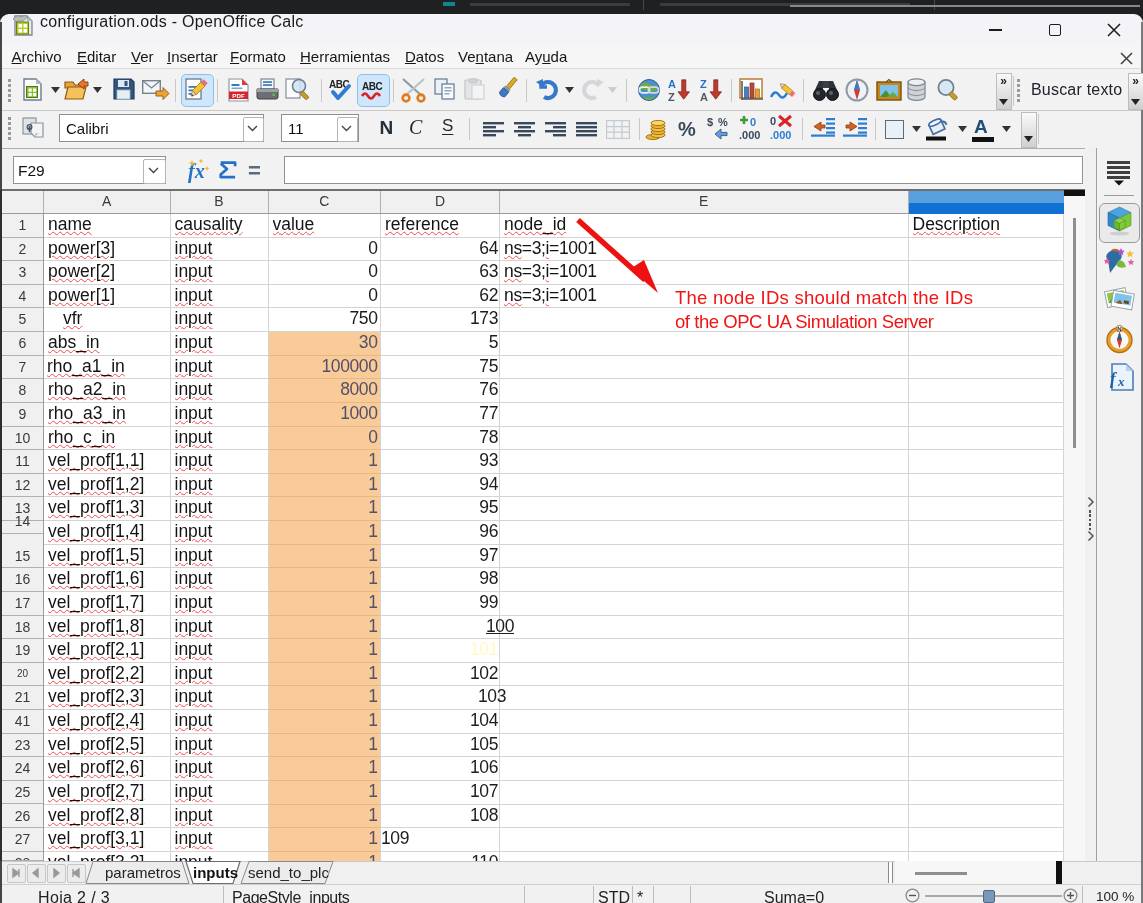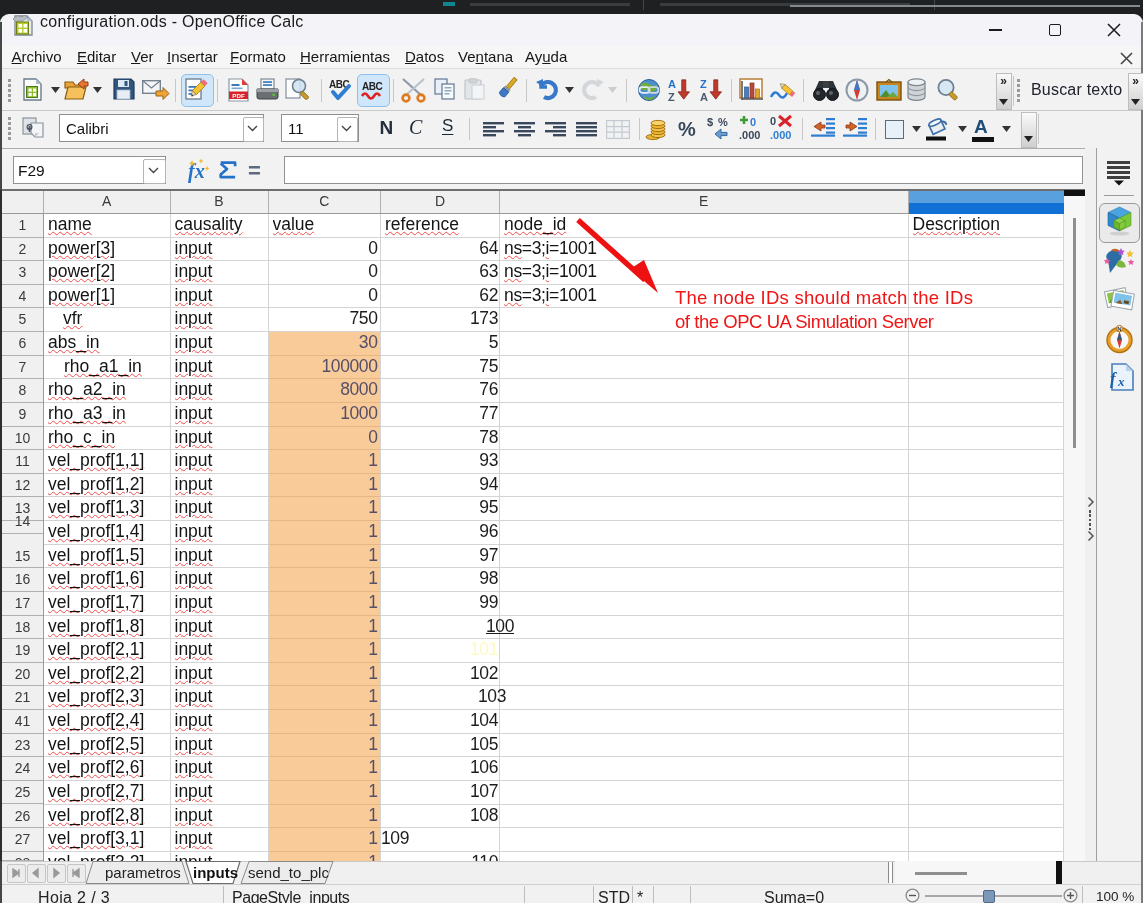--- a/index.html
+++ b/index.html
@@ -428,21 +428,21 @@
 <div class="abs" style="left:2px;top:426.58000000000004px;width:41px;height:23.62px;border-bottom:1px solid #b0b0b0;box-sizing:border-box;color:#3a3a3a;font-size:14px;text-align:center;line-height:22.62px;overflow:hidden;">10</div>
 <div class="abs" style="left:2px;top:450.20000000000005px;width:41px;height:23.62px;border-bottom:1px solid #b0b0b0;box-sizing:border-box;color:#3a3a3a;font-size:14px;text-align:center;line-height:22.62px;overflow:hidden;">11</div>
 <div class="abs" style="left:2px;top:473.82px;width:41px;height:23.62px;border-bottom:1px solid #b0b0b0;box-sizing:border-box;color:#3a3a3a;font-size:14px;text-align:center;line-height:22.62px;overflow:hidden;">12</div>
 <div class="abs" style="left:2px;top:497.44px;width:41px;height:23.62px;border-bottom:1px solid #b0b0b0;box-sizing:border-box;color:#3a3a3a;font-size:14px;text-align:center;line-height:22.62px;overflow:hidden;">13</div>
 <div class="abs" style="left:2px;top:510px;width:41px;height:23.62px;border-bottom:1px solid #b0b0b0;box-sizing:border-box;color:#3a3a3a;font-size:14px;text-align:center;line-height:22.62px;overflow:hidden;">14</div>
 <div class="abs" style="left:2px;top:544.6800000000001px;width:41px;height:23.62px;border-bottom:1px solid #b0b0b0;box-sizing:border-box;color:#3a3a3a;font-size:14px;text-align:center;line-height:22.62px;overflow:hidden;">15</div>
 <div class="abs" style="left:2px;top:568.3px;width:41px;height:23.62px;border-bottom:1px solid #b0b0b0;box-sizing:border-box;color:#3a3a3a;font-size:14px;text-align:center;line-height:22.62px;overflow:hidden;">16</div>
 <div class="abs" style="left:2px;top:591.9200000000001px;width:41px;height:23.62px;border-bottom:1px solid #b0b0b0;box-sizing:border-box;color:#3a3a3a;font-size:14px;text-align:center;line-height:22.62px;overflow:hidden;">17</div>
 <div class="abs" style="left:2px;top:615.54px;width:41px;height:23.62px;border-bottom:1px solid #b0b0b0;box-sizing:border-box;color:#3a3a3a;font-size:14px;text-align:center;line-height:22.62px;overflow:hidden;">18</div>
 <div class="abs" style="left:2px;top:639.1600000000001px;width:41px;height:23.62px;border-bottom:1px solid #b0b0b0;box-sizing:border-box;color:#3a3a3a;font-size:14px;text-align:center;line-height:22.62px;overflow:hidden;">19</div>
-<div class="abs" style="left:2px;top:662.78px;width:41px;height:23.62px;border-bottom:1px solid #b0b0b0;box-sizing:border-box;color:#3a3a3a;font-size:14px;text-align:center;line-height:22.62px;overflow:hidden;">20</div>
+<div class="abs" style="left:2px;top:662.78px;width:41px;height:23.62px;border-bottom:1px solid #b0b0b0;box-sizing:border-box;color:#3a3a3a;font-size:10px;text-align:center;line-height:22.62px;overflow:hidden;">20</div>
 <div class="abs" style="left:2px;top:686.4000000000001px;width:41px;height:23.62px;border-bottom:1px solid #b0b0b0;box-sizing:border-box;color:#3a3a3a;font-size:14px;text-align:center;line-height:22.62px;overflow:hidden;">21</div>
 <div class="abs" style="left:2px;top:710.02px;width:41px;height:23.62px;border-bottom:1px solid #b0b0b0;box-sizing:border-box;color:#3a3a3a;font-size:14px;text-align:center;line-height:22.62px;overflow:hidden;">41</div>
 <div class="abs" style="left:2px;top:733.64px;width:41px;height:23.62px;border-bottom:1px solid #b0b0b0;box-sizing:border-box;color:#3a3a3a;font-size:14px;text-align:center;line-height:22.62px;overflow:hidden;">23</div>
 <div class="abs" style="left:2px;top:757.26px;width:41px;height:23.62px;border-bottom:1px solid #b0b0b0;box-sizing:border-box;color:#3a3a3a;font-size:14px;text-align:center;line-height:22.62px;overflow:hidden;">24</div>
 <div class="abs" style="left:2px;top:780.88px;width:41px;height:23.62px;border-bottom:1px solid #b0b0b0;box-sizing:border-box;color:#3a3a3a;font-size:14px;text-align:center;line-height:22.62px;overflow:hidden;">25</div>
 <div class="abs" style="left:2px;top:804.5px;width:41px;height:23.62px;border-bottom:1px solid #b0b0b0;box-sizing:border-box;color:#3a3a3a;font-size:14px;text-align:center;line-height:22.62px;overflow:hidden;">26</div>
 <div class="abs" style="left:2px;top:828.12px;width:41px;height:23.62px;border-bottom:1px solid #b0b0b0;box-sizing:border-box;color:#3a3a3a;font-size:14px;text-align:center;line-height:22.62px;overflow:hidden;">27</div>
 <div class="abs" style="left:2px;top:851.74px;width:41px;height:9.259999999999991px;border-bottom:1px solid #b0b0b0;box-sizing:border-box;color:#3a3a3a;font-size:14px;text-align:center;line-height:22.62px;overflow:hidden;">28</div>
 <div class="abs" style="left:169.5px;top:214px;width:1px;height:647px;background:#d4d4d4;"></div>
 <div class="abs" style="left:267.5px;top:214px;width:1px;height:647px;background:#d4d4d4;"></div>
@@ -522,21 +522,21 @@
 <div class="cell" style="left:381px;top:284.86px;width:117px;height:22.62px;line-height:21.62px;text-align:right;color:#1d1d1d;letter-spacing:-0.4px;">62</div>
 <div class="cell" style="left:504px;top:284.86px;height:22.62px;line-height:21.62px;letter-spacing:-0.35px;"><span class="sq">ns</span>=3;<span class="sq">i</span>=1001</div>
 <div class="cell" style="left:48px;top:308.48px;width:120.5px;height:22.62px;line-height:21.62px;margin-left:15px;"><span class="sq">vfr</span></div>
 <div class="cell" style="left:174.5px;top:308.48px;width:92.0px;height:22.62px;line-height:21.62px;"><span class="sq">input</span></div>
 <div class="cell" style="left:268.5px;top:308.48px;width:109.0px;height:22.62px;line-height:21.62px;text-align:right;color:#1d1d1d;letter-spacing:-0.4px;">750</div>
 <div class="cell" style="left:381px;top:308.48px;width:117px;height:22.62px;line-height:21.62px;text-align:right;color:#1d1d1d;letter-spacing:-0.4px;">173</div>
 <div class="cell" style="left:48px;top:332.1px;width:120.5px;height:22.62px;line-height:21.62px;"><span class="sq">abs_in</span></div>
 <div class="cell" style="left:174.5px;top:332.1px;width:92.0px;height:22.62px;line-height:21.62px;"><span class="sq">input</span></div>
 <div class="cell" style="left:268.5px;top:332.1px;width:109.0px;height:22.62px;line-height:21.62px;text-align:right;color:#54506a;letter-spacing:-0.4px;">30</div>
 <div class="cell" style="left:381px;top:332.1px;width:117px;height:22.62px;line-height:21.62px;text-align:right;color:#1d1d1d;letter-spacing:-0.4px;">5</div>
-<div class="cell" style="left:64px;top:355.72px;width:120.5px;height:22.62px;line-height:21.62px;"><span class="sq">rho_a1_in</span></div>
+<div class="cell" style="left:47px;top:355.72px;width:120.5px;height:22.62px;line-height:21.62px;"><span class="sq">rho_a1_in</span></div>
 <div class="cell" style="left:174.5px;top:355.72px;width:92.0px;height:22.62px;line-height:21.62px;"><span class="sq">input</span></div>
 <div class="cell" style="left:268.5px;top:355.72px;width:109.0px;height:22.62px;line-height:21.62px;text-align:right;color:#54506a;letter-spacing:-0.4px;">100000</div>
 <div class="cell" style="left:381px;top:355.72px;width:117px;height:22.62px;line-height:21.62px;text-align:right;color:#1d1d1d;letter-spacing:-0.4px;">75</div>
 <div class="cell" style="left:48px;top:379.34000000000003px;width:120.5px;height:22.62px;line-height:21.62px;"><span class="sq">rho_a2_in</span></div>
 <div class="cell" style="left:174.5px;top:379.34000000000003px;width:92.0px;height:22.62px;line-height:21.62px;"><span class="sq">input</span></div>
 <div class="cell" style="left:268.5px;top:379.34000000000003px;width:109.0px;height:22.62px;line-height:21.62px;text-align:right;color:#54506a;letter-spacing:-0.4px;">8000</div>
 <div class="cell" style="left:381px;top:379.34000000000003px;width:117px;height:22.62px;line-height:21.62px;text-align:right;color:#1d1d1d;letter-spacing:-0.4px;">76</div>
 <div class="cell" style="left:48px;top:402.96000000000004px;width:120.5px;height:22.62px;line-height:21.62px;"><span class="sq">rho_a3_in</span></div>
 <div class="cell" style="left:174.5px;top:402.96000000000004px;width:92.0px;height:22.62px;line-height:21.62px;"><span class="sq">input</span></div>
 <div class="cell" style="left:268.5px;top:402.96000000000004px;width:109.0px;height:22.62px;line-height:21.62px;text-align:right;color:#54506a;letter-spacing:-0.4px;">1000</div>

